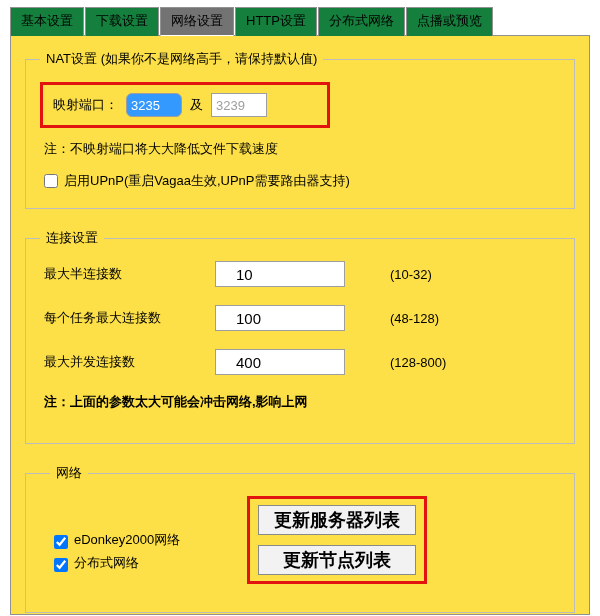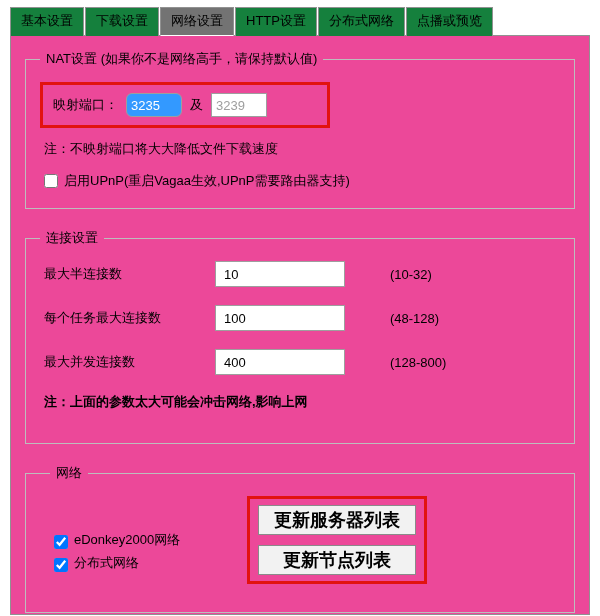--- a/index.html
+++ b/index.html
@@ -33,21 +33,21 @@
     top: 1px;
     cursor: pointer;
   }
   .tab.active {
     background: #737373;
     border-bottom: 1px solid #fff;
     z-index: 3;
   }
   .content {
     border: 1px solid #919191;
-    background: #ec4899;
+    background: #fde047;
     padding: 14px 14px 20px 14px;
     position: relative;
     z-index: 1;
     height: 580px;
   }
   
   fieldset.group {
     border: 1px solid #bdbdbd;
     margin: 0 0 20px 0;
     padding: 14px 14px 18px 14px;
@@ -103,22 +103,22 @@
     margin-bottom: 18px;
   }
   .conn-label {
     width: 175px;
     padding-left: 4px;
   }
   .conn-input {
     width: 130px;
     height: 26px;
     border: 1px solid #9e9e9e;
-    padding: 2px 8px;
-    font-size: 13px;
+    padding: 2px 20px;
+    font-size: 15px;
   }
   .conn-range {
     margin-left: 45px;
   }
   
   .net-inner {
     border: 3px solid #e2120f;
     display: inline-block;
     padding: 6px 8px;
     margin-left: 12px;

